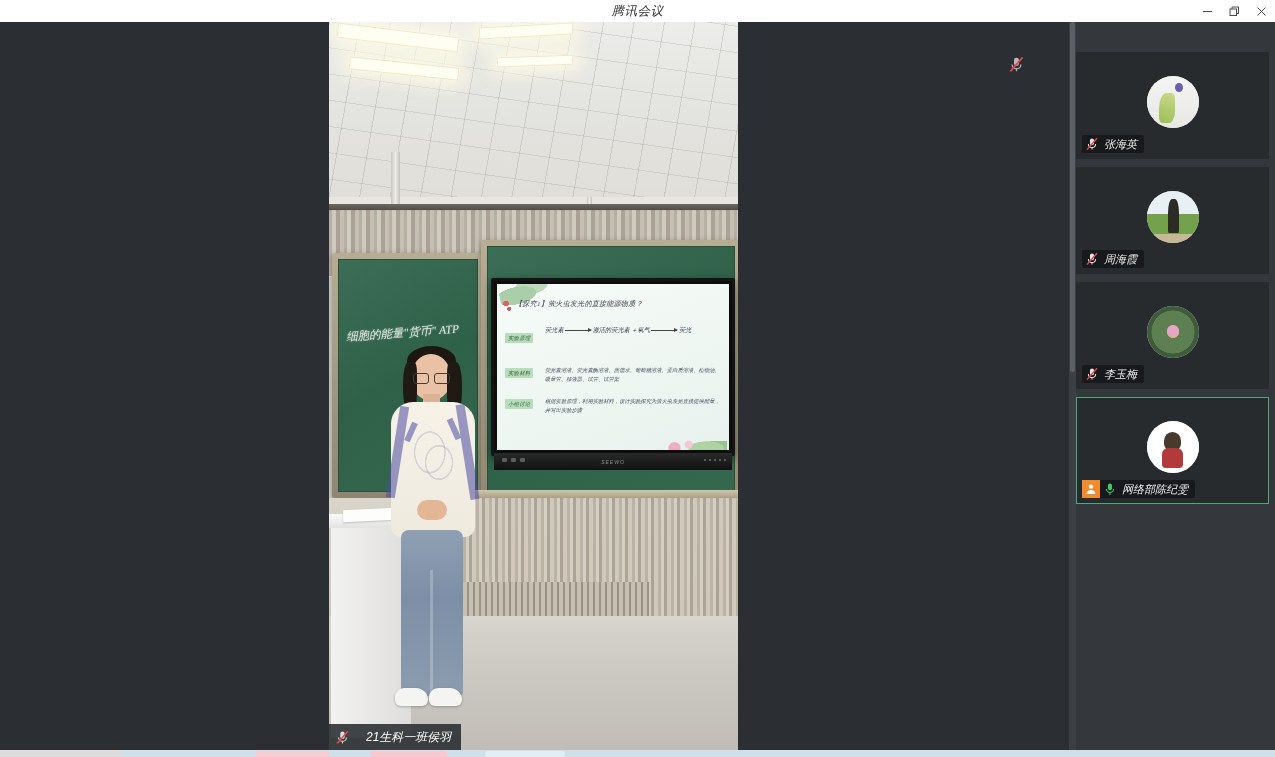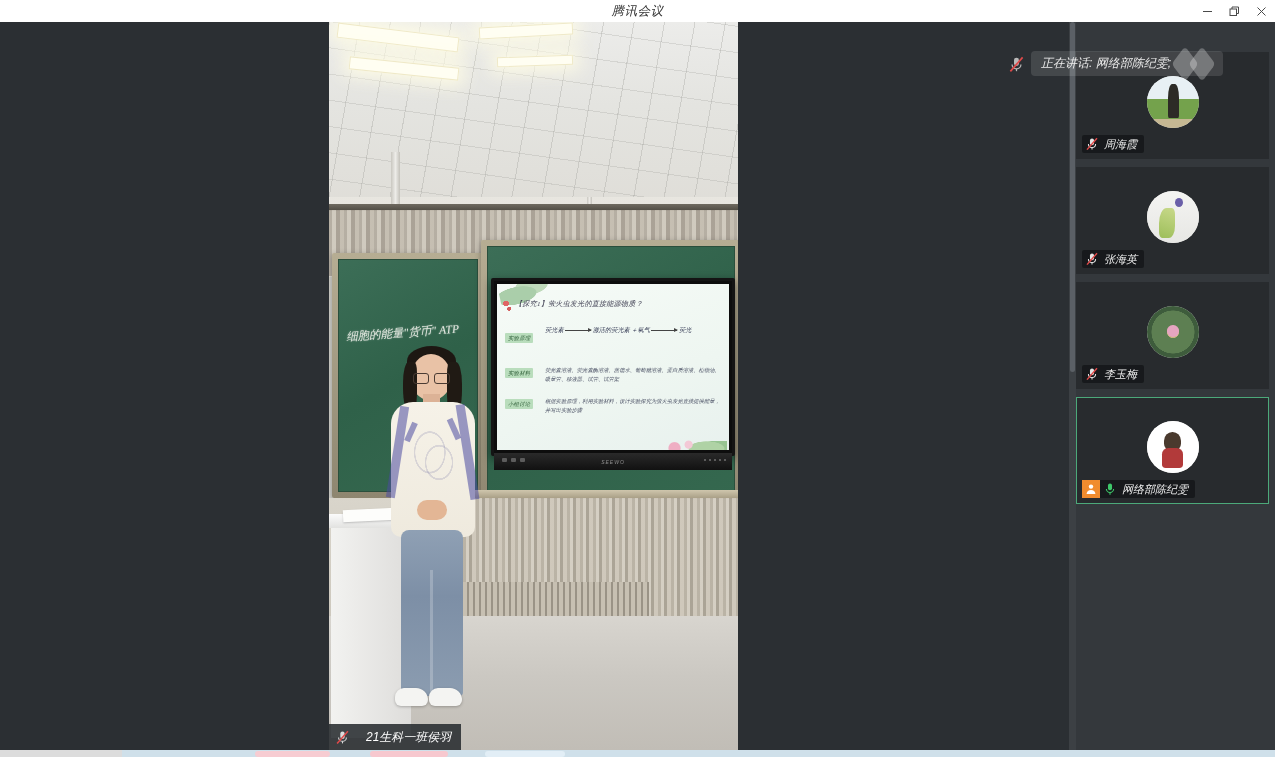--- a/index.html
+++ b/index.html
@@ -598,67 +598,60 @@
     </div>
 
     <span class="pill-mic">
       <svg class="mic-svg" width="15" height="17" viewBox="0 0 13 15">
         <rect x="4.3" y="1.5" width="4.4" height="7.4" rx="2.2" fill="#b9b9b9"></rect>
         <path d="M2.6 7.4a3.9 3.9 0 0 0 7.8 0" fill="none" stroke="#b9b9b9" stroke-width="1.1"></path>
         <line x1="6.5" y1="11.3" x2="6.5" y2="13.4" stroke="#b9b9b9" stroke-width="1.1"></line>
         <line x1="1.1" y1="13.6" x2="11.9" y2="1.2" stroke="#e04a4a" stroke-width="1.5"></line>
       </svg>
     </span>
-    <div class="speak-pill">
-      <span class="txt">正在讲话: 网络部陈纪雯;</span>
-      <span class="speak-wave">
-        <span></span>
-          <span></span>
-      </span>
-    </div>
 
     <div class="sidebar">
       <div class="sb-scrollbar">
         <div class="sb-thumb"></div>
       </div>
 
       <div class="tiles">
 
+
+        <div class="tile">
+          <div class="avatar">
+              <div class="av-c"></div>
+            </div>
+          <div class="tile-label">
+            <span class="mic-box">
+              <svg class="mic-svg" width="12" height="14" viewBox="0 0 13 15">
+                <rect x="4.3" y="1.5" width="4.4" height="7.4" rx="2.2" fill="#e6e6e6"></rect>
+                <path d="M2.6 7.4a3.9 3.9 0 0 0 7.8 0" fill="none" stroke="#e6e6e6" stroke-width="1.1"></path>
+                <line x1="6.5" y1="11.3" x2="6.5" y2="13.4" stroke="#e6e6e6" stroke-width="1.1"></line>
+                <line x1="1.1" y1="13.6" x2="11.9" y2="1.2" stroke="#e04a4a" stroke-width="1.6"></line>
+              </svg>
+            </span>
+            <span class="nm">张海英</span>
+          </div>
+        </div>
 
         <div class="tile">
           <div class="avatar">
               <div class="av-b"></div>
             </div>
           <div class="tile-label">
             <span class="mic-box">
               <svg class="mic-svg" width="12" height="14" viewBox="0 0 13 15">
                 <rect x="4.3" y="1.5" width="4.4" height="7.4" rx="2.2" fill="#e6e6e6"></rect>
                 <path d="M2.6 7.4a3.9 3.9 0 0 0 7.8 0" fill="none" stroke="#e6e6e6" stroke-width="1.1"></path>
                 <line x1="6.5" y1="11.3" x2="6.5" y2="13.4" stroke="#e6e6e6" stroke-width="1.1"></line>
                 <line x1="1.1" y1="13.6" x2="11.9" y2="1.2" stroke="#e04a4a" stroke-width="1.6"></line>
               </svg>
             </span>
             <span class="nm">周海霞</span>
-          </div>
-        </div>
-
-        <div class="tile">
-          <div class="avatar">
-              <div class="av-c"></div>
-            </div>
-          <div class="tile-label">
-            <span class="mic-box">
-              <svg class="mic-svg" width="12" height="14" viewBox="0 0 13 15">
-                <rect x="4.3" y="1.5" width="4.4" height="7.4" rx="2.2" fill="#e6e6e6"></rect>
-                <path d="M2.6 7.4a3.9 3.9 0 0 0 7.8 0" fill="none" stroke="#e6e6e6" stroke-width="1.1"></path>
-                <line x1="6.5" y1="11.3" x2="6.5" y2="13.4" stroke="#e6e6e6" stroke-width="1.1"></line>
-                <line x1="1.1" y1="13.6" x2="11.9" y2="1.2" stroke="#e04a4a" stroke-width="1.6"></line>
-              </svg>
-            </span>
-            <span class="nm">张海英</span>
           </div>
         </div>
 
         <div class="tile">
           <div class="avatar">
               <div class="av-d"></div>
             </div>
           <div class="tile-label">
             <span class="mic-box">
               <svg class="mic-svg" width="12" height="14" viewBox="0 0 13 15">

